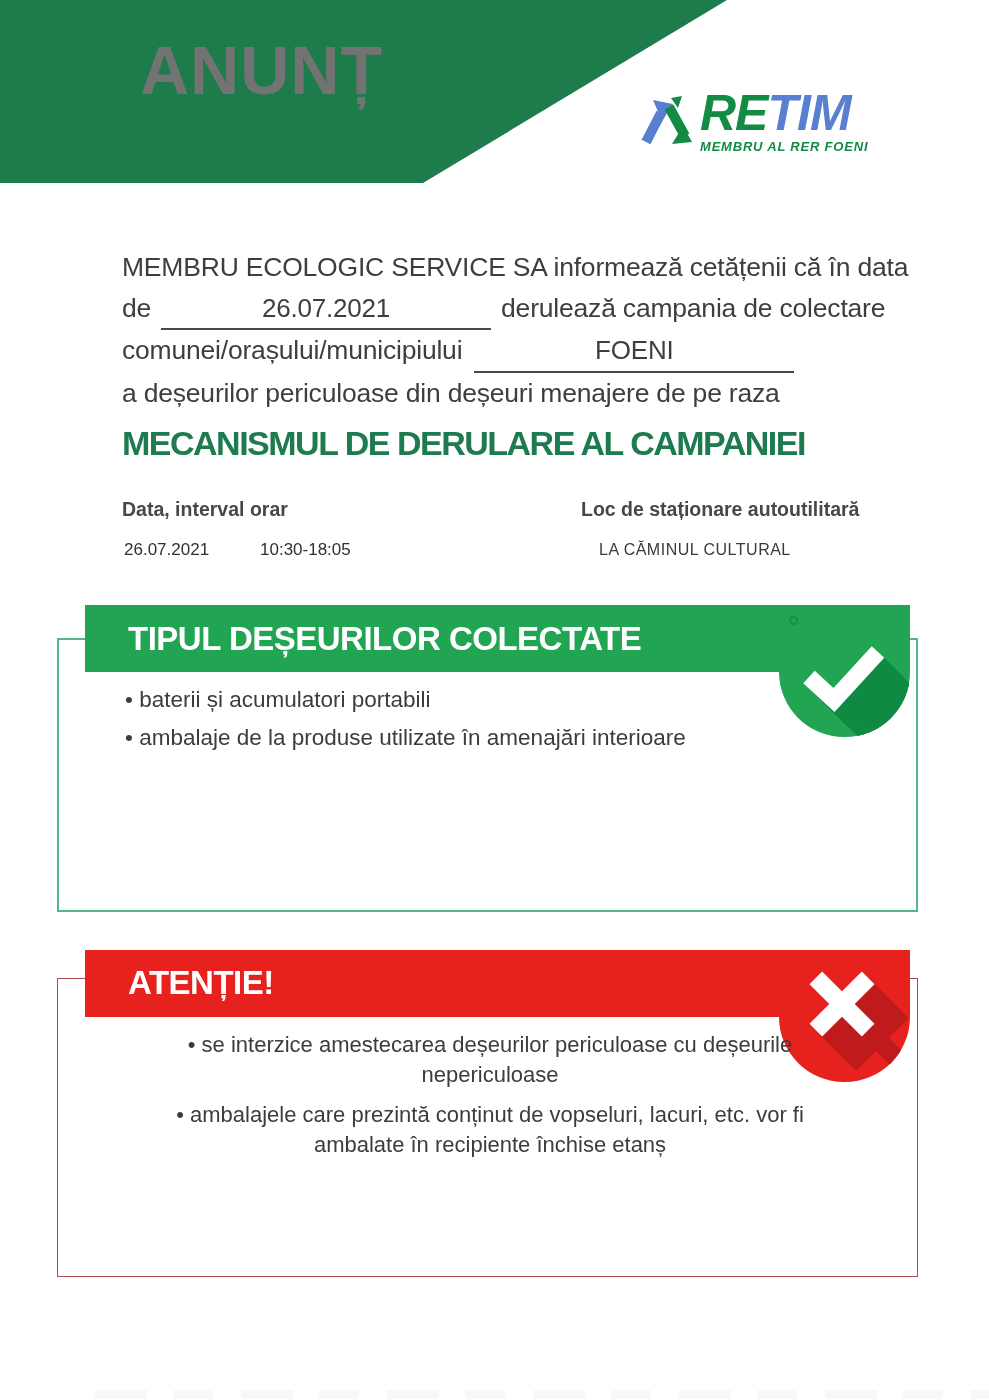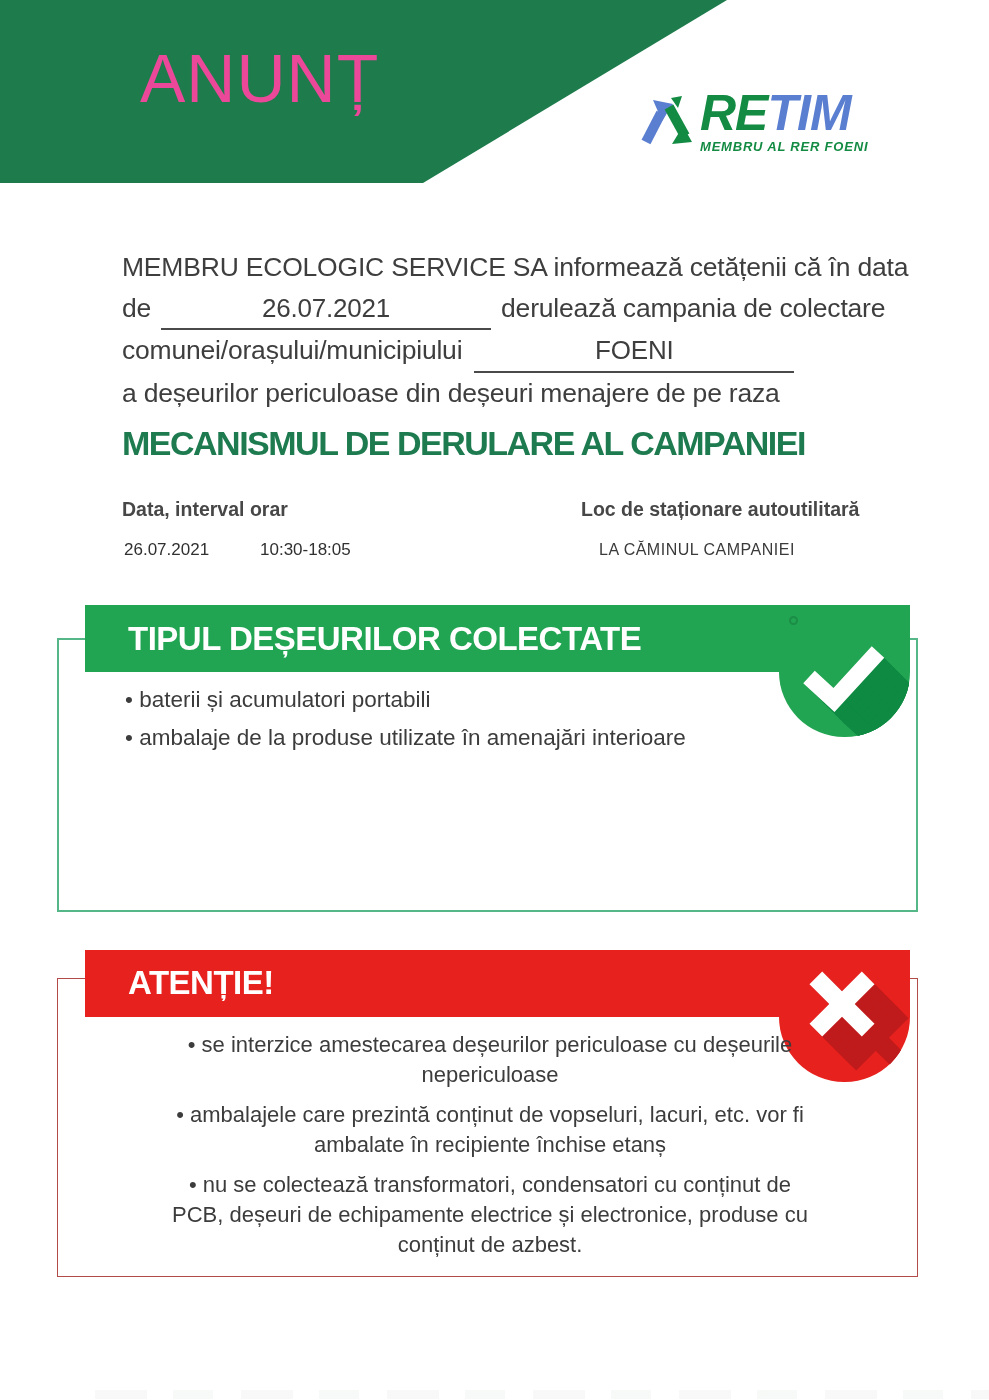--- a/index.html
+++ b/index.html
@@ -9,21 +9,21 @@
     --logo-green:#138B43; --logo-blue:#5B7FD0;
   }
   html,body{margin:0;padding:0;background:#fff;}
   #page{position:relative;width:989px;height:1400px;background:#ffffff;overflow:hidden;
         font-family:"Liberation Sans","DejaVu Sans",sans-serif;}
 
   
   .header-banner{position:absolute;left:0;top:0;width:989px;height:183px;
     background:var(--header-green,#1D7B4C);
     clip-path:polygon(0 0,727px 0,423px 183px,0 183px);}
-  .anunt{position:absolute;left:140px;top:44px;font-size:68px;font-weight:400;color:#ec4899;
+  .anunt{position:absolute;left:140px;top:36px;font-size:68px;font-weight:700;color:#737373;
     letter-spacing:1px;line-height:1;}
   .logo{position:absolute;left:638px;top:88px;display:flex;align-items:flex-start;}
   .logo-mark{width:60px;height:54px;margin-top:6px;}
   .logo-textcol{margin-left:2px;}
   .logo-word{font-size:50px;font-weight:700;font-style:italic;letter-spacing:-1px;line-height:50px;}
   .logo-re{color:var(--logo-green,#138B43);}
   .logo-tim{color:var(--logo-blue,#5B7FD0);}
   .logo-sub{font-size:13px;font-weight:700;font-style:italic;color:var(--logo-green,#138B43);
     letter-spacing:0.8px;margin-top:1px;}
 
@@ -107,21 +107,21 @@
       <span>comunei/orașului/municipiului</span><span class="blank blank-loc"><span>FOENI</span></span>
     </div>
     <div class="intro-line"><span>a deșeurilor periculoase din deșeuri menajere de pe raza</span></div>
   </div>
 
   <div class="mech-title">MECANISMUL DE DERULARE AL CAMPANIEI</div>
   <div class="col-header col1">Data, interval orar</div>
   <div class="col-header col2">Loc de staționare autoutilitară</div>
   <div class="cell cell-date">26.07.2021</div>
   <div class="cell cell-int">10:30-18:05</div>
-  <div class="cell cell-loc">LA CĂMINUL CAMPANIEI</div>
+  <div class="cell cell-loc">LA CĂMINUL CULTURAL</div>
 
   <div class="content-box gbox"></div>
   <div class="banner gbanner"></div>
   <div class="badge gbadge">
     <svg viewBox="0 0 131 132">
       <g stroke="#0E8A43" stroke-width="16" fill="none">
         <polyline points="33,75 58,98 102,50"></polyline>
         <polyline points="37,79 62,102 106,54"></polyline>
         <polyline points="41,83 66,106 110,58"></polyline>
         <polyline points="45,87 70,110 114,62"></polyline>
@@ -181,20 +181,17 @@
           <rect x="-9" y="-37" width="18" height="74"></rect>
       </g>
     </svg>
   </div>
   <div class="banner-title rtitle">ATENȚIE!</div>
   <div class="bullet-list rlist">
       <div class="bullet-item">• se interzice amestecarea deșeurilor periculoase cu deșeurile
 nepericuloase</div>
       <div class="bullet-item">• ambalajele care prezintă conținut de vopseluri, lacuri, etc. vor fi
 ambalate în recipiente închise etanș</div>
-      <div class="bullet-item">• nu se colectează transformatori, condensatori cu conținut de
-PCB, deșeuri de echipamente electrice și electronice, produse cu
-conținut de azbest.</div>
     </div>
 
   <div class="footer-remnant"></div>
 
 </div>
 
 </body></html>

